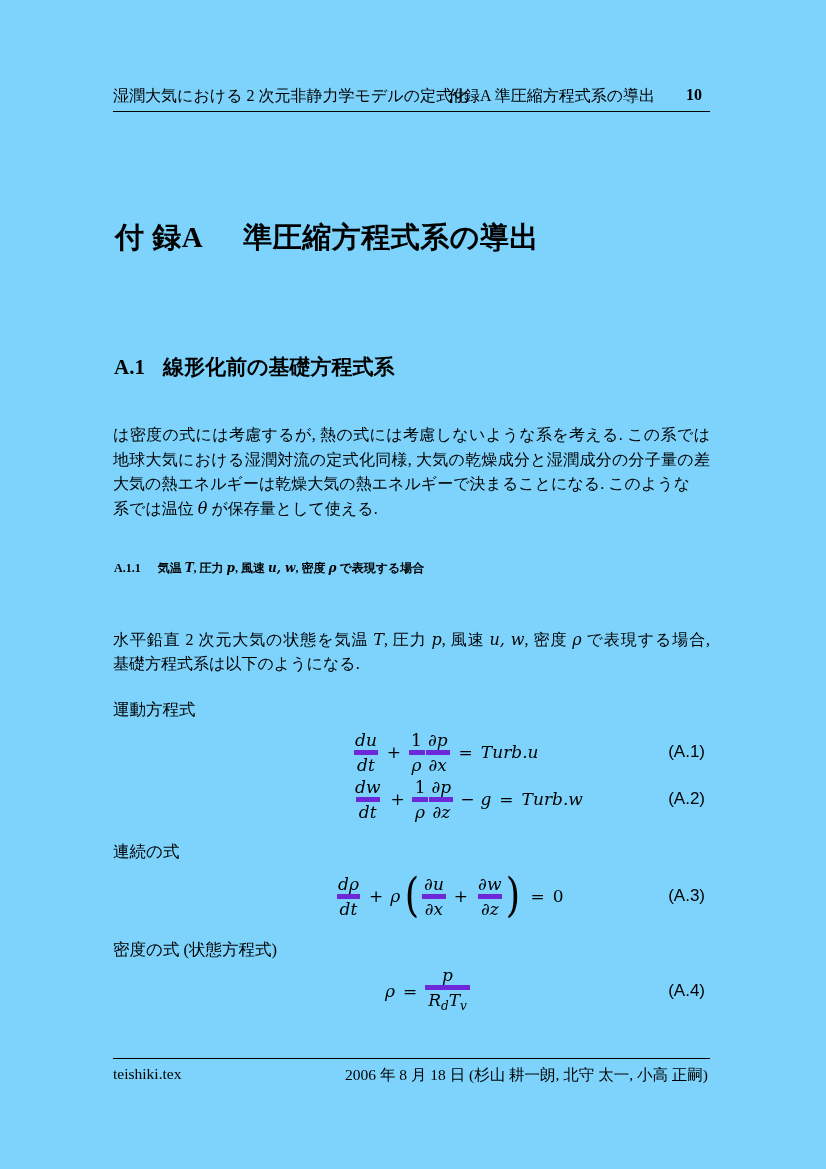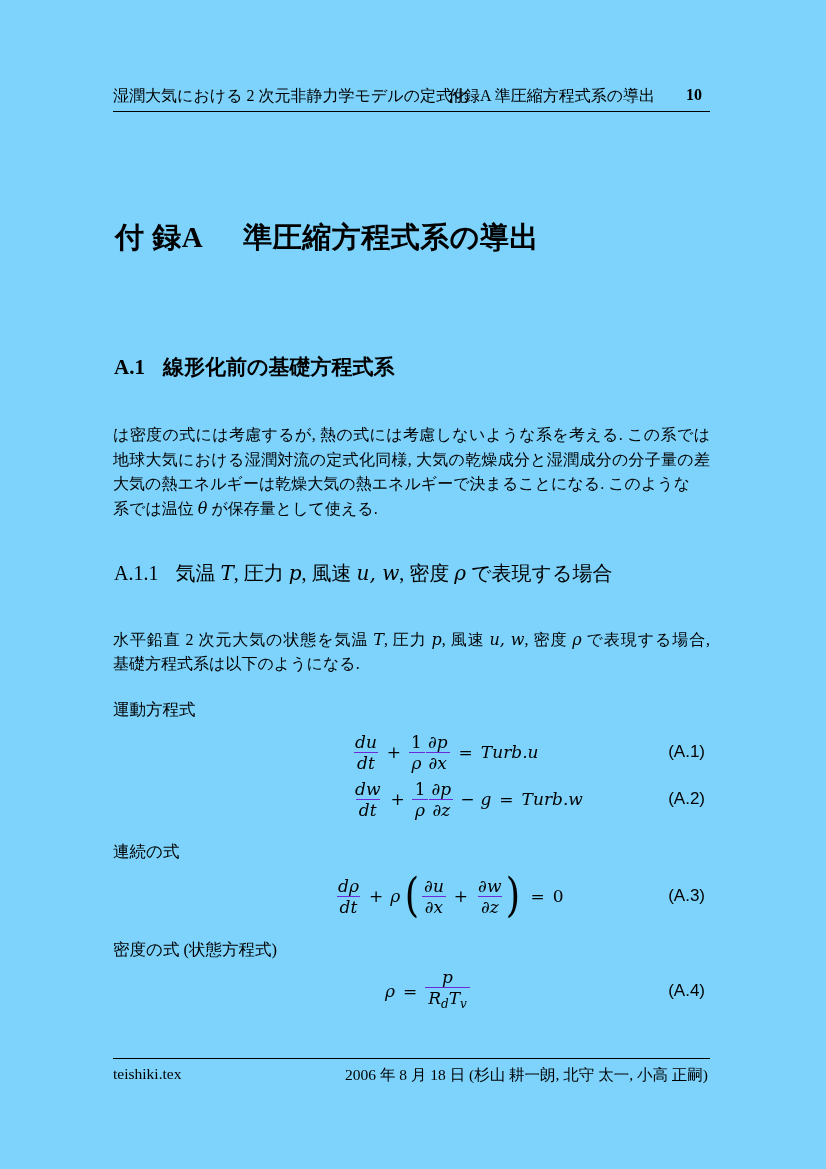--- a/index.html
+++ b/index.html
@@ -7,32 +7,32 @@
         font-family:"Liberation Serif","DejaVu Serif",serif;overflow:hidden;}
   .abs{position:absolute;}
   
   .hdr{font-size:16px;white-space:nowrap;}
   .rule{position:absolute;left:113px;width:597px;height:1px;background:#000;}
   
   .chapter{font-size:29px;font-weight:bold;white-space:nowrap;letter-spacing:0.5px;}
   .chapter .gap{display:inline-block;width:40px;}
   .sec{font-size:21px;font-weight:bold;white-space:nowrap;}
   .sec .gap{display:inline-block;width:18px;}
-  .subsec{font-size:20px;font-weight:normal;white-space:nowrap;}
+  .subsec{font-size:12px;font-weight:bold;white-space:nowrap;}
   .subsec .num{margin-right:17px;}
   
   .body{font-size:16px;line-height:24.7px;width:597px;}
   .jline{text-align:justify;text-align-last:justify;}
   .mvar{font-family:"DejaVu Serif",serif;font-style:italic;}
   
   .eq{position:absolute;display:flex;align-items:center;font-size:17px;
       font-family:"DejaVu Serif",serif;white-space:nowrap;}
   .frac{display:inline-flex;flex-direction:column;align-items:center;text-align:center;}
   .frac .num{display:block;padding:0 3px;line-height:20px;}
-  .frac .den{display:block;padding:0 3px;line-height:20px;border-top:1px solid #6d28d9;}
+  .frac .den{display:block;padding:0 3px;line-height:20px;border-top:5px solid #6d28d9;}
   .it{font-style:italic;}
   .op{margin:0 7px;}
   .op2{margin:0 6px;}
   .rel{margin:0 8px;}
   .paren{font-size:46px;font-weight:normal;line-height:0.9;transform:scaleX(0.8);font-style:normal;}
   .tag{position:absolute;font-size:17px;font-family:Liberation Sans, sans-serif;}
   sub.ms{font-size:12px;font-style:italic;font-family:"DejaVu Serif",serif;}
   .eqlabel{font-size:16.5px;white-space:nowrap;text-align:center;}
   
   .ftr{font-size:15.5px;white-space:nowrap;}

